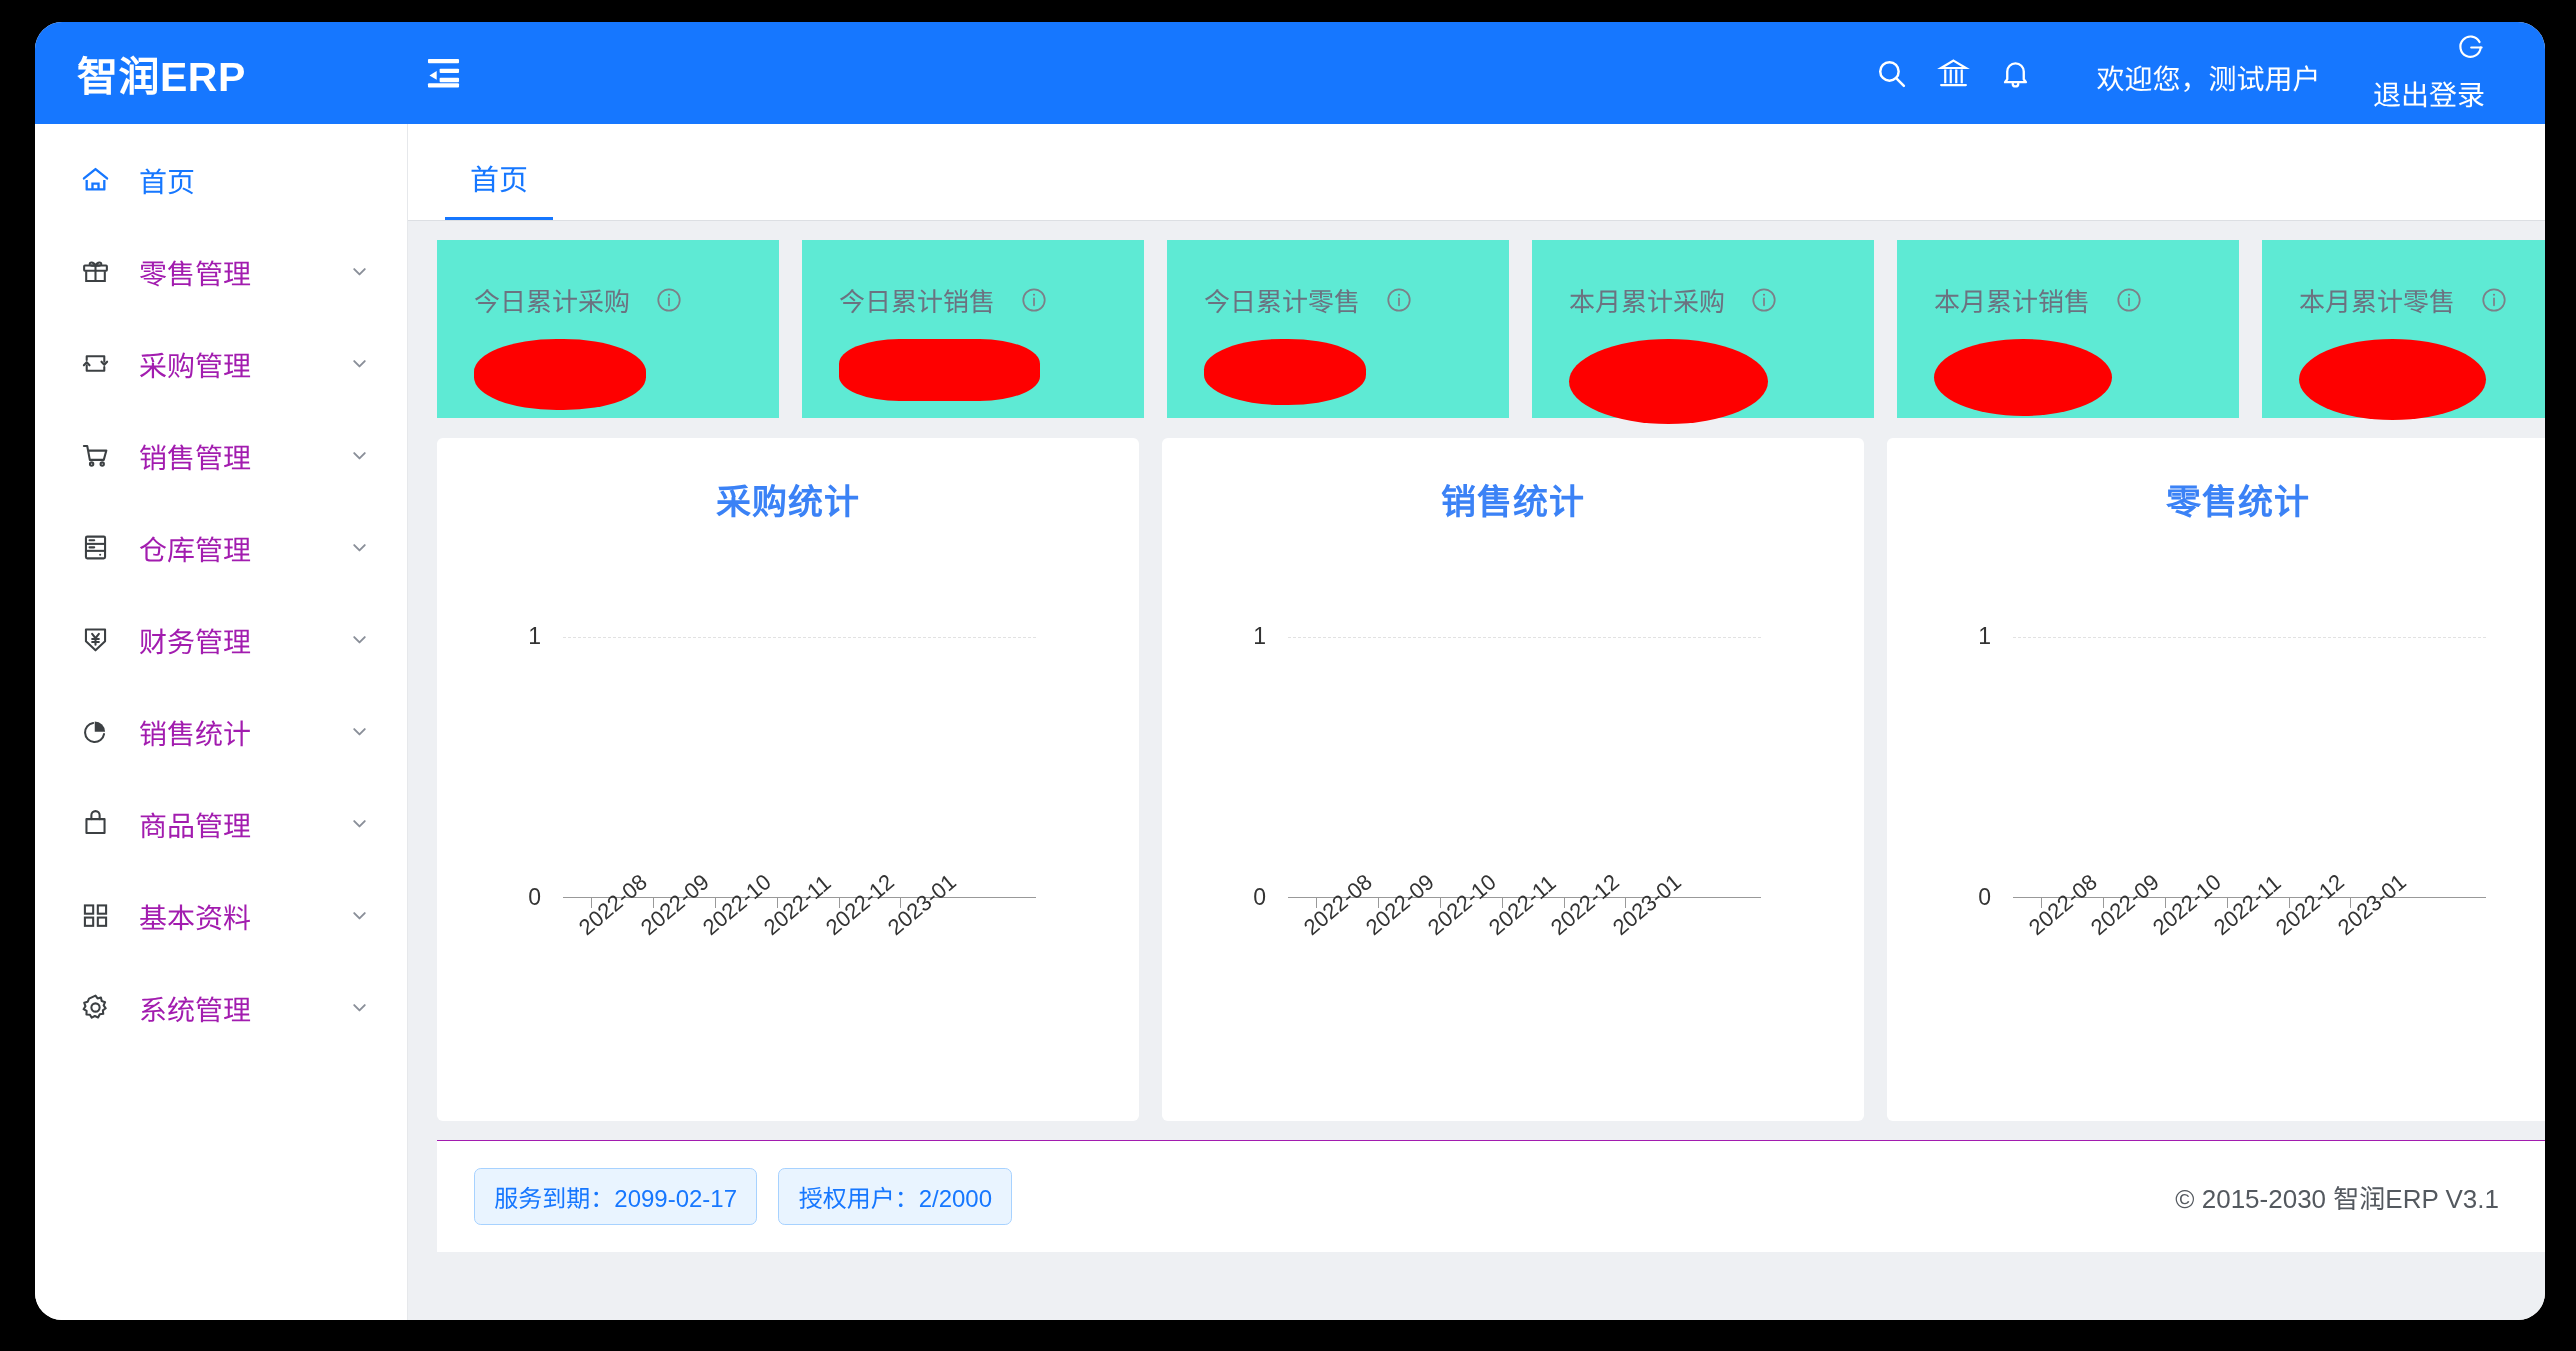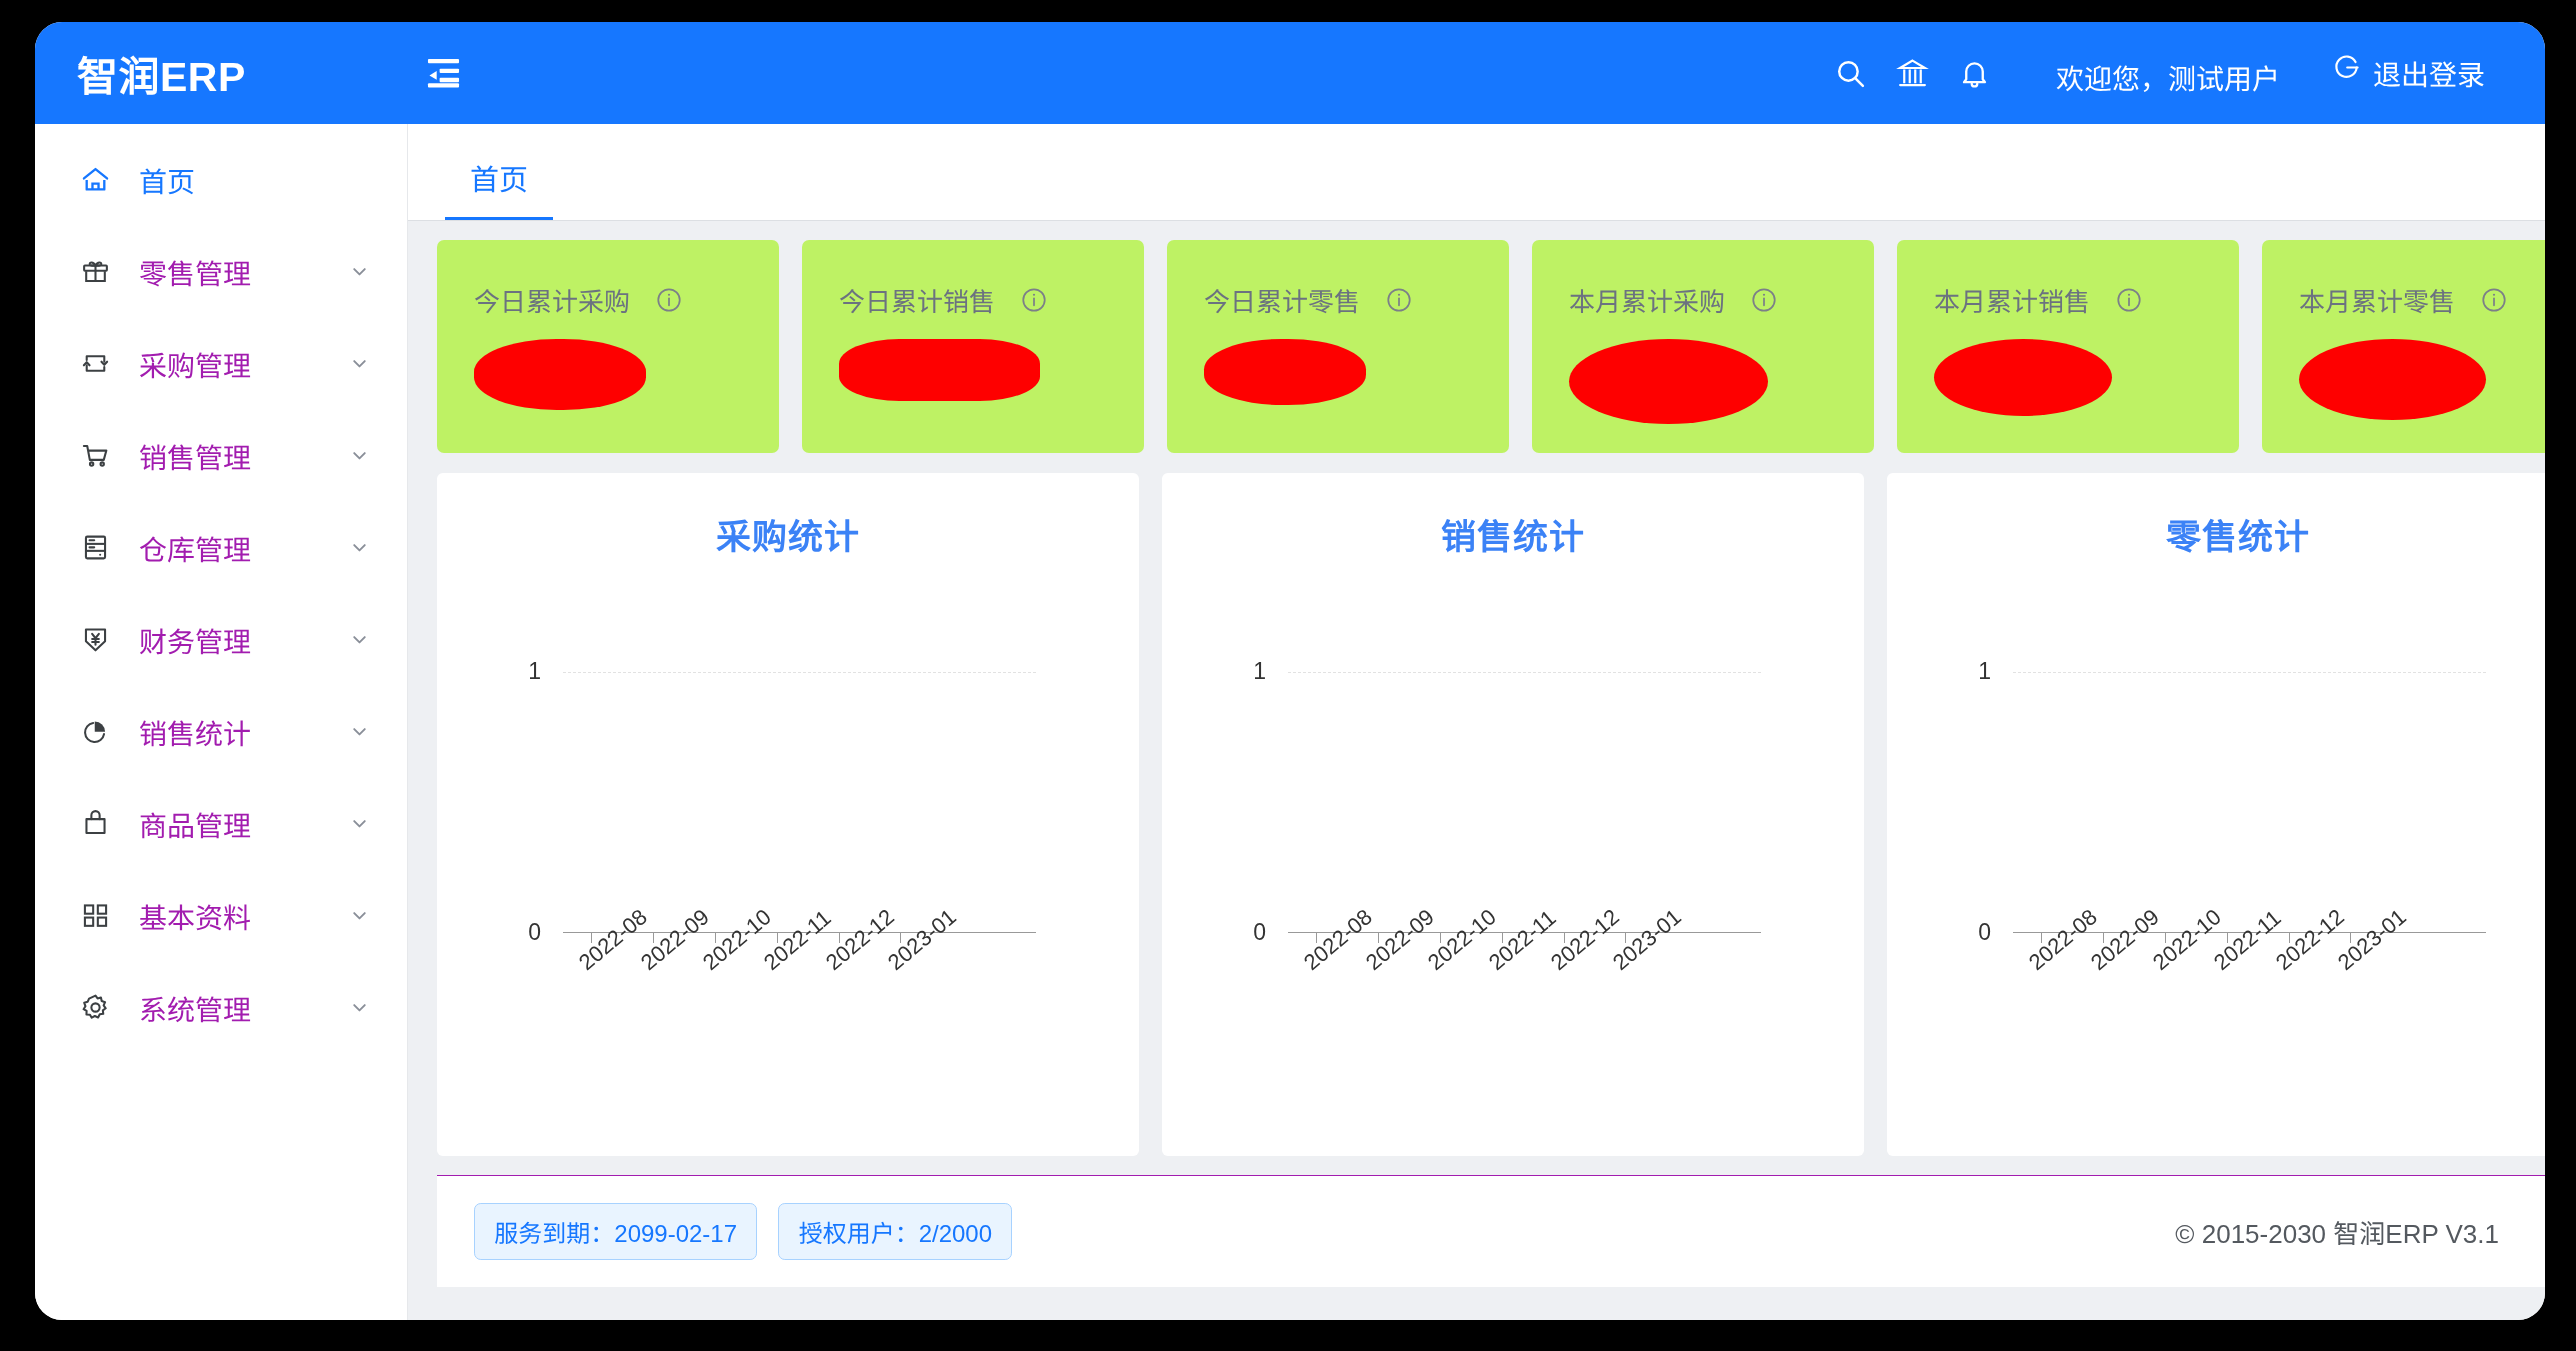--- a/index.html
+++ b/index.html
@@ -54,25 +54,26 @@
     width: 62px; height: 62px;
     display: flex; align-items: center; justify-content: center;
     cursor: pointer;
   }
   .welcome {
     font-size: 28px;
     margin: 8px 35px 0 50px;
     white-space: nowrap;
   }
   .logout {
-    display: flex; align-items: flex-start; gap: 11.6px;
+    display: flex; align-items: flex-end; gap: 11.6px;
     font-size: 28px;
     cursor: pointer;
     white-space: nowrap;
     padding-left: 17.4px;
+    flex-direction: column;
   }
 
   
   .body {
     flex: 1 1 auto;
     display: flex;
     min-height: 0;
   }
 
   
@@ -146,23 +147,23 @@
   
   .stat-row {
     display: flex;
     gap: 23px;
     flex: 0 0 auto;
     padding-bottom: 19.3px;
   }
   .stat-card {
     width: 342px;
     flex: 0 0 342px;
-    height: 213px;
-    background: #bef264;
-    border-radius: 7px;
+    height: 178px;
+    background: #5eead4;
+    border-radius: 0;
     padding: 41px 29px 0 37px;
   }
   .stat-head {
     display: flex;
     align-items: center;
     gap: 25px;
   }
   .stat-label {
     font-size: 26px;
     color: #6b7280;

